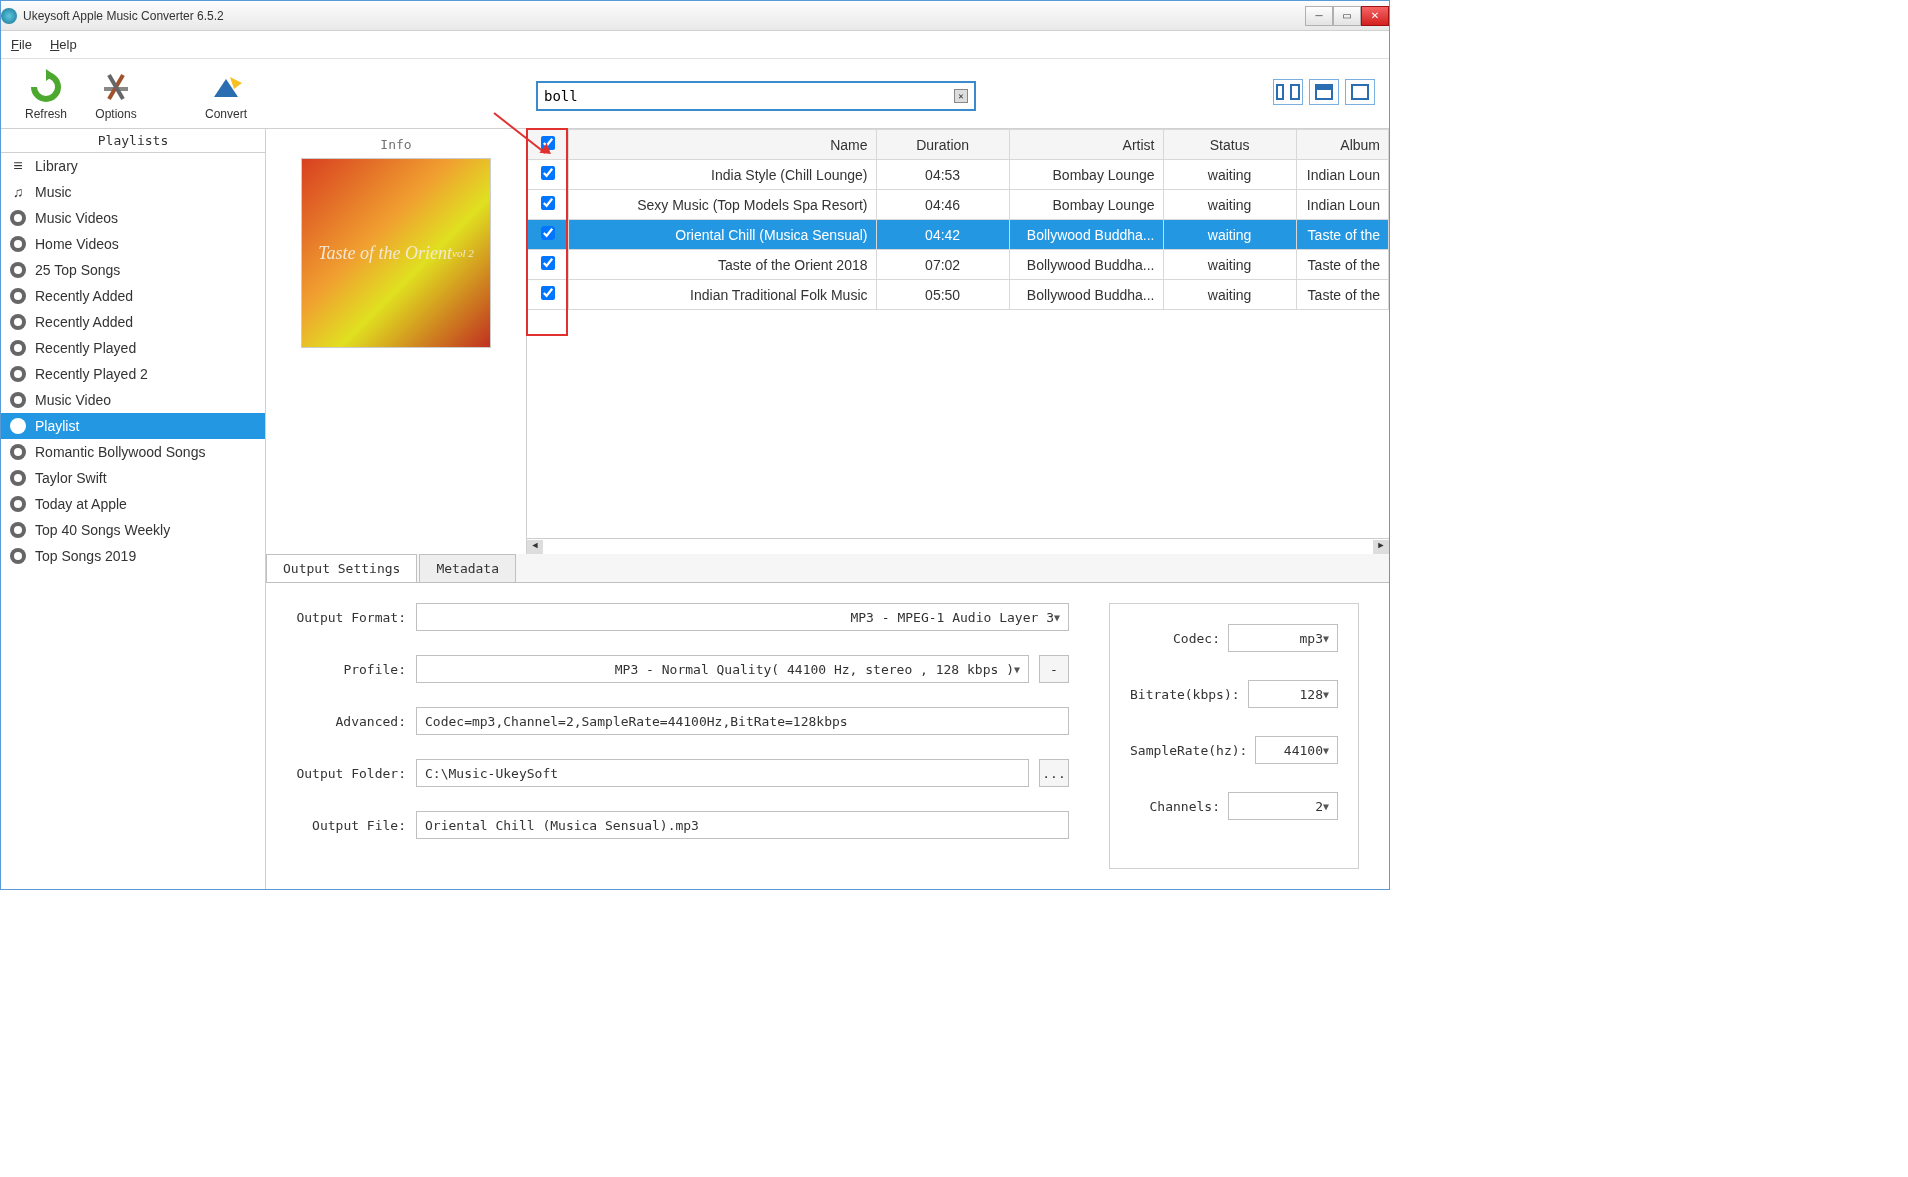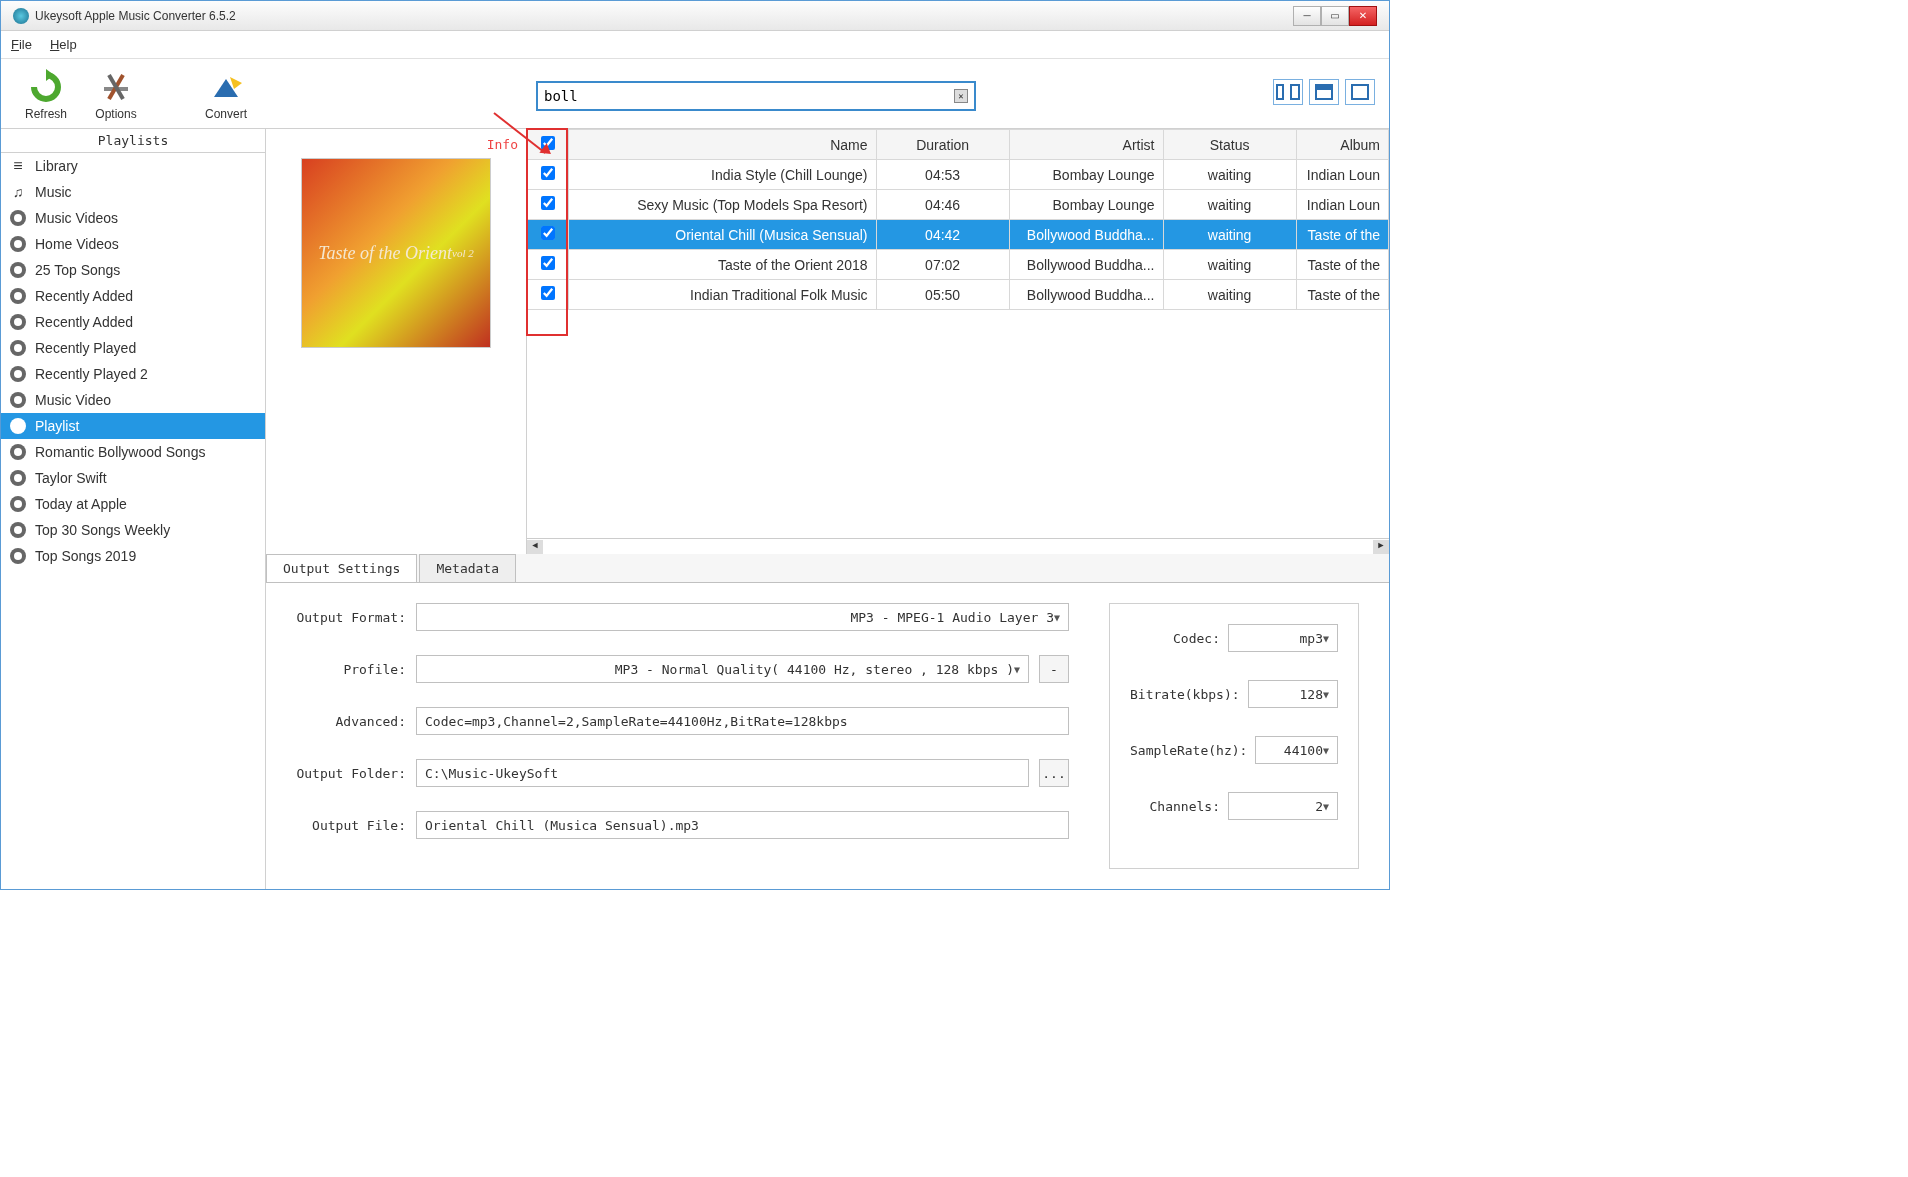--- a/index.html
+++ b/index.html
@@ -1,18 +1,18 @@
 <!DOCTYPE html>
 <html><head>
 <meta charset="utf-8">
 <style>
 * { box-sizing: border-box; margin: 0; padding: 0; }
 body { font-family: Tahoma, Arial, sans-serif; font-size: 13px; background: #fff; color: #333; }
 .window { width: 1390px; border: 1px solid #5a9bd5; background: #fff; position: relative; }
-.titlebar { height: 30px; background: linear-gradient(#fdfdfd,#e8e8e8); display: flex; align-items: center; padding: 0 12px; border-bottom: 1px solid #d0d0d0; }
+.titlebar { height: 30px; background: linear-gradient(#fdfdfd,#e8e8e8); display: flex; align-items: center; padding: 0 0; border-bottom: 1px solid #d0d0d0; }
 .titlebar .app-icon { width: 16px; height: 16px; border-radius: 50%; background: radial-gradient(#5ac8e0,#1a7090); margin-right: 6px; }
 .titlebar .title { flex: 1; font-size: 12px; }
 .winbtns { display: flex; gap: 0; }
 .winbtn { width: 28px; height: 20px; border: 1px solid #b0b0b0; background: linear-gradient(#fefefe,#e3e3e3); display: flex; align-items: center; justify-content: center; font-size: 10px; }
 .winbtn.close { background: linear-gradient(#f56565,#d32020); color: #fff; border-color: #a01010; }
 .menubar { height: 28px; display: flex; align-items: center; padding: 0 10px; gap: 18px; font-size: 13px; border-bottom: 1px solid #e0e0e0; }
 .menubar span { cursor: pointer; }
 .menubar span u { text-decoration: underline; }
 .toolbar { height: 70px; display: flex; align-items: center; padding: 4px 10px; border-bottom: 1px solid #d0d0d0; position: relative; }
 .tbtn { display: flex; flex-direction: column; align-items: center; width: 70px; cursor: pointer; font-size: 12px; }
@@ -27,21 +27,21 @@
 .sidebar { width: 265px; border-right: 1px solid #d0d0d0; display: flex; flex-direction: column; }
 .sidebar-head { text-align: center; padding: 4px; font-family: monospace; font-size: 13px; border-bottom: 1px solid #d0d0d0; }
 .pl-item { display: flex; align-items: center; height: 26px; padding: 0 8px; gap: 8px; cursor: pointer; font-size: 14px; }
 .pl-item.selected { background: #2497e3; color: #fff; }
 .pl-icon { width: 18px; height: 18px; display: flex; align-items: center; justify-content: center; }
 .gear { width: 16px; height: 16px; border-radius: 50%; background: #666; position: relative; }
 .gear::before { content: ""; position: absolute; inset: 4px; background: #fff; border-radius: 50%; }
 .right { flex: 1; display: flex; flex-direction: column; }
 .upper { flex: 1; display: flex; }
 .info { width: 260px; padding: 8px; font-family: monospace; font-size: 13px; }
-.info-head { text-align: right; color: #ef4444; margin-bottom: 6px; }
+.info-head { text-align: center; color: #737373; margin-bottom: 6px; }
 .albumart { width: 190px; height: 190px; background: linear-gradient(135deg,#d84020,#f0a030 40%,#e0e020 60%,#c03020); border: 1px solid #ccc; display: flex; flex-direction: row; align-items: center; justify-content: center; color: #f5e8d0; font-family: Georgia, serif; font-style: italic; text-align: center; padding: 6px; margin: 0 auto; }
 .meta { margin-top: 10px; line-height: 1.6; }
 .meta .label { font-weight: bold; }
 .tablewrap { flex: 1; display: flex; flex-direction: column; border-left: 1px solid #d0d0d0; position: relative; }
 table { border-collapse: collapse; width: 100%; table-layout: fixed; }
 th, td { border: 1px solid #d8d8d8; padding: 6px 8px; font-size: 14px; text-align: right; white-space: nowrap; overflow: hidden; text-overflow: ellipsis; }
 th { background: #f5f5f5; font-weight: normal; }
 .col-check { width: 40px; text-align: center; }
 .col-name { width: 300px; }
 .col-dur { width: 130px; text-align: center; }
@@ -222,21 +222,21 @@
           <div class="pl-item">
             <div class="pl-icon">
               <div class="gear"></div>
             </div>
             <span>Today at Apple</span>
           </div>
           <div class="pl-item">
             <div class="pl-icon">
               <div class="gear"></div>
             </div>
-            <span>Top 30 Songs Weekly</span>
+            <span>Top 40 Songs Weekly</span>
           </div>
           <div class="pl-item">
             <div class="pl-icon">
               <div class="gear"></div>
             </div>
             <span>Top Songs 2019</span>
           </div>
         </div>
     </div>
 

